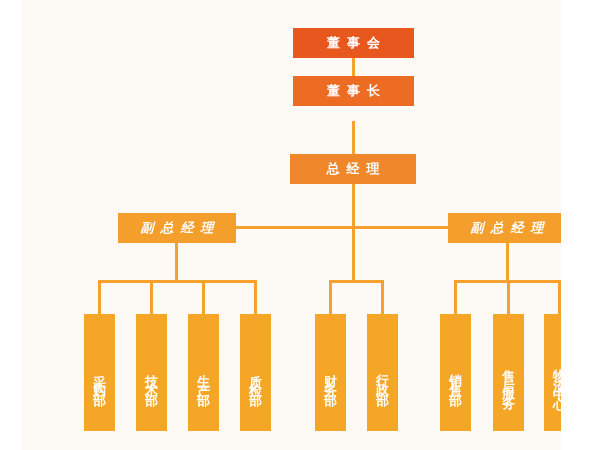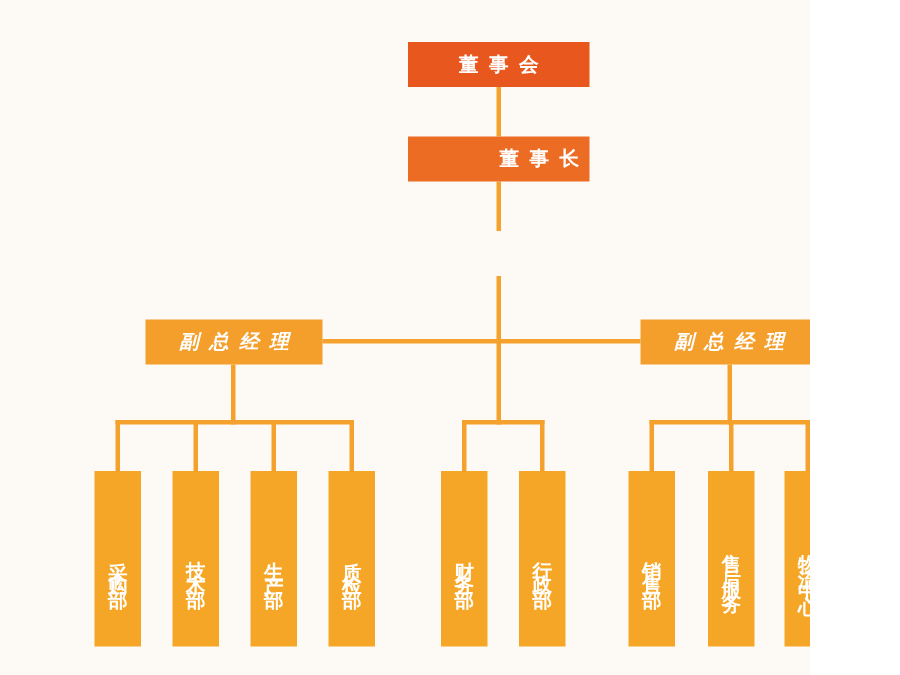--- a/index.html
+++ b/index.html
@@ -6,20 +6,21 @@
     margin: 0;
     padding: 0;
     font-family: "Liberation Sans", "DejaVu Sans", sans-serif;
   }
   .canvas {
     position: relative;
     width: 540px;
     height: 450px;
     background: var(--background, #FDFAF5);
     overflow: hidden;
+    margin-left: 21px;
   }
   .line {
     position: absolute;
     background: var(--connector, #F5A12D);
   }
   .line.v { width: 3px; }
   .line.h { height: 3px; }
   .node {
     position: absolute;
     color: var(--text, #FFFFFF);
@@ -74,21 +75,22 @@
   <div class="line v" style="left:129px; top:280px; height:34px;"></div>
   <div class="line v" style="left:181px; top:280px; height:34px;"></div>
   <div class="line v" style="left:233px; top:280px; height:34px;"></div>
   <div class="line v" style="left:308px; top:280px; height:34px;"></div>
   <div class="line v" style="left:360px; top:280px; height:34px;"></div>
   <div class="line v" style="left:433px; top:280px; height:34px;"></div>
   <div class="line v" style="left:486px; top:280px; height:34px;"></div>
   <div class="line v" style="left:537px; top:280px; height:34px;"></div>
 
   <div class="node h-box lv1" style="left:272px; top:28px;  width:121px;">董事会</div>
-  <div class="node h-box lv2" style="left:272px; top:91px;  width:121px;text-align:right;">董事长</div>
+  <div class="node h-box lv2" style="left:272px; top:76px;  width:121px;">董事长</div>
+  <div class="node h-box lv3" style="left:269px; top:154px; width:126px;">总经理</div>
   <div class="node h-box lv4" style="left:97px;  top:213px; width:118px;">副总经理</div>
   <div class="node h-box lv4" style="left:427px; top:213px; width:118px;">副总经理</div>
 
   <div class="node dept" style="left:63px;">采购部</div>
   <div class="node dept" style="left:115px;">技术部</div>
   <div class="node dept" style="left:167px;">生产部</div>
   <div class="node dept" style="left:219px;">质检部</div>
 
   <div class="node dept" style="left:294px;">财务部</div>
   <div class="node dept" style="left:346px;">行政部</div>

